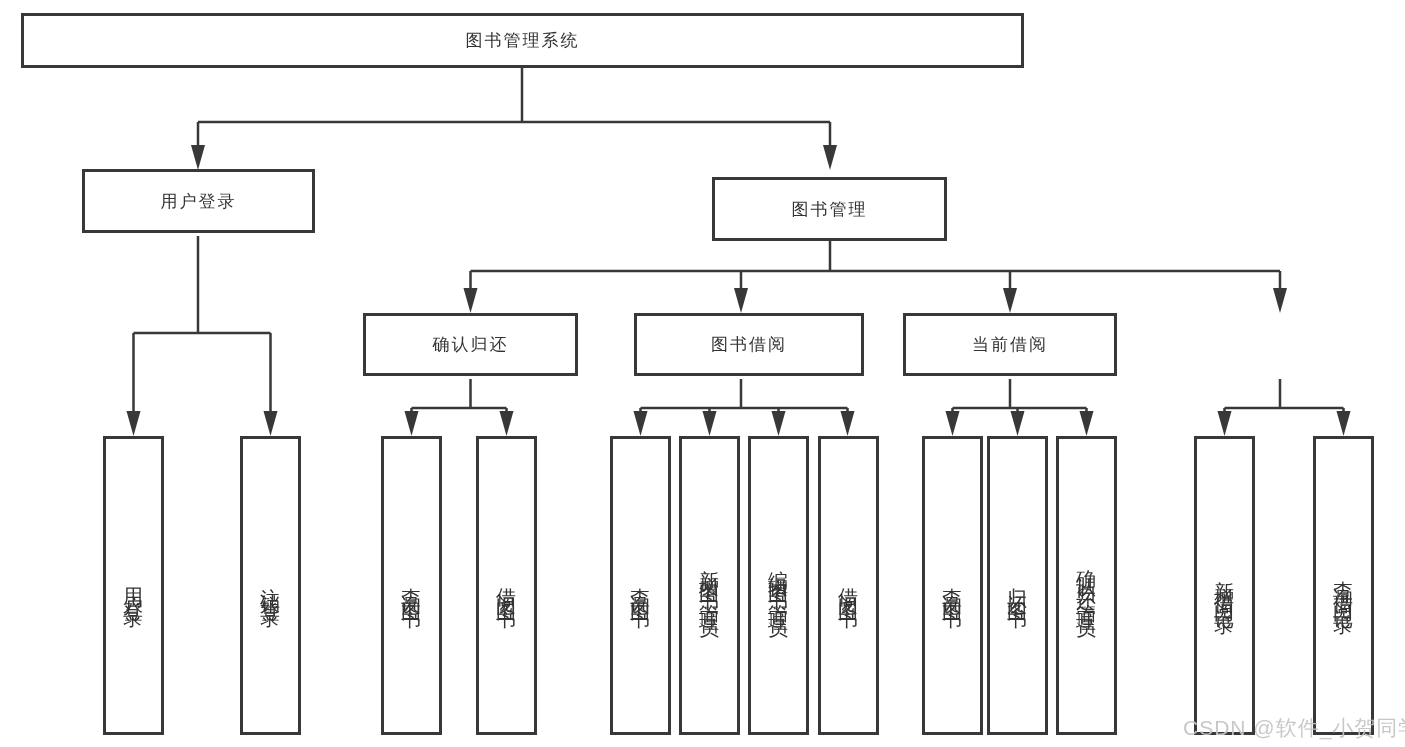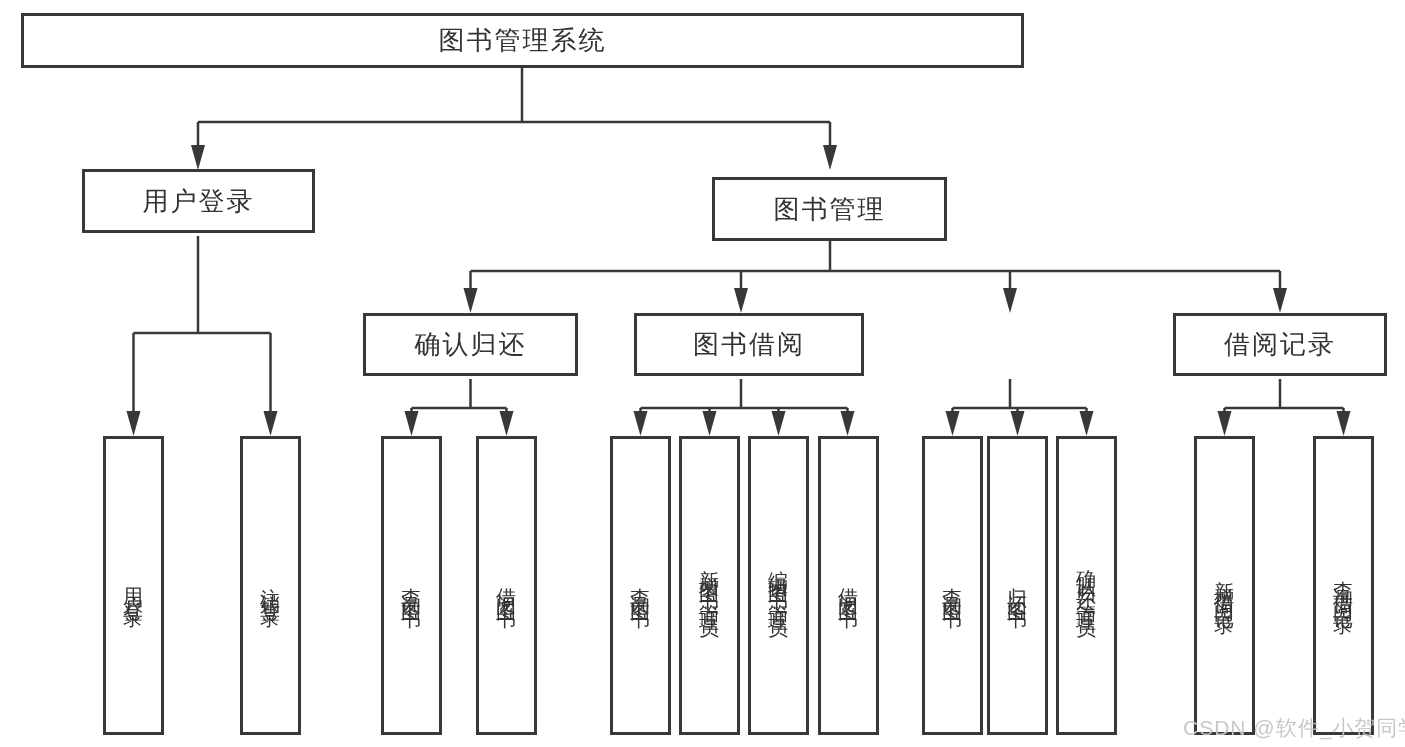--- a/index.html
+++ b/index.html
@@ -13,21 +13,21 @@
   svg.wires{position:absolute;left:0;top:0;z-index:1;}
   .box{
     position:absolute;
     background:#ffffff;
     border:3px solid #383838;
     box-sizing:border-box;
     display:flex;align-items:center;justify-content:center;
     color:#333333;
     z-index:2;
   }
-  .h-box{font-size:26px;letter-spacing:2px;white-space:nowrap;}
+  .h-box{font-size:17px;letter-spacing:2px;white-space:nowrap;}
   .leaf{
     writing-mode:vertical-rl;
     text-orientation:mixed;
     font-size:20px;
     letter-spacing:7px;
     line-height:1.1;
     white-space:nowrap;
   }
   .watermark{
     position:absolute;
@@ -77,21 +77,21 @@
     </g>
   </svg>
 
   <div class="box h-box" style="left:21px;top:13px;width:1003px;height:55px;">图书管理系统</div>
 
   <div class="box h-box" style="left:82px;top:169px;width:233px;height:64px;">用户登录</div>
   <div class="box h-box" style="left:712px;top:169px;width:235px;height:64px;margin-top:8px;">图书管理</div>
 
   <div class="box h-box" style="left:363px;top:313px;width:215px;height:63px;">确认归还</div>
   <div class="box h-box" style="left:634px;top:313px;width:230px;height:63px;">图书借阅</div>
-  <div class="box h-box" style="left:1173px;top:313px;width:214px;height:63px;">借阅记录</div>
+  <div class="box h-box" style="left:903px;top:313px;width:214px;height:63px;">当前借阅</div>
 
   <div class="box leaf" style="left:103px;top:436px;width:61px;height:299px;">用户登录</div>
   <div class="box leaf" style="left:240px;top:436px;width:61px;height:299px;">注销登录</div>
 
   <div class="box leaf" style="left:381px;top:436px;width:61px;height:299px;">查询图书</div>
   <div class="box leaf" style="left:476px;top:436px;width:61px;height:299px;">借阅图书</div>
 
   <div class="box leaf" style="left:610px;top:436px;width:61px;height:299px;">查询图书</div>
   <div class="box leaf" style="left:679px;top:436px;width:61px;height:299px;">新增图书（管理员）</div>
   <div class="box leaf" style="left:748px;top:436px;width:61px;height:299px;">编辑图书（管理员）</div>

